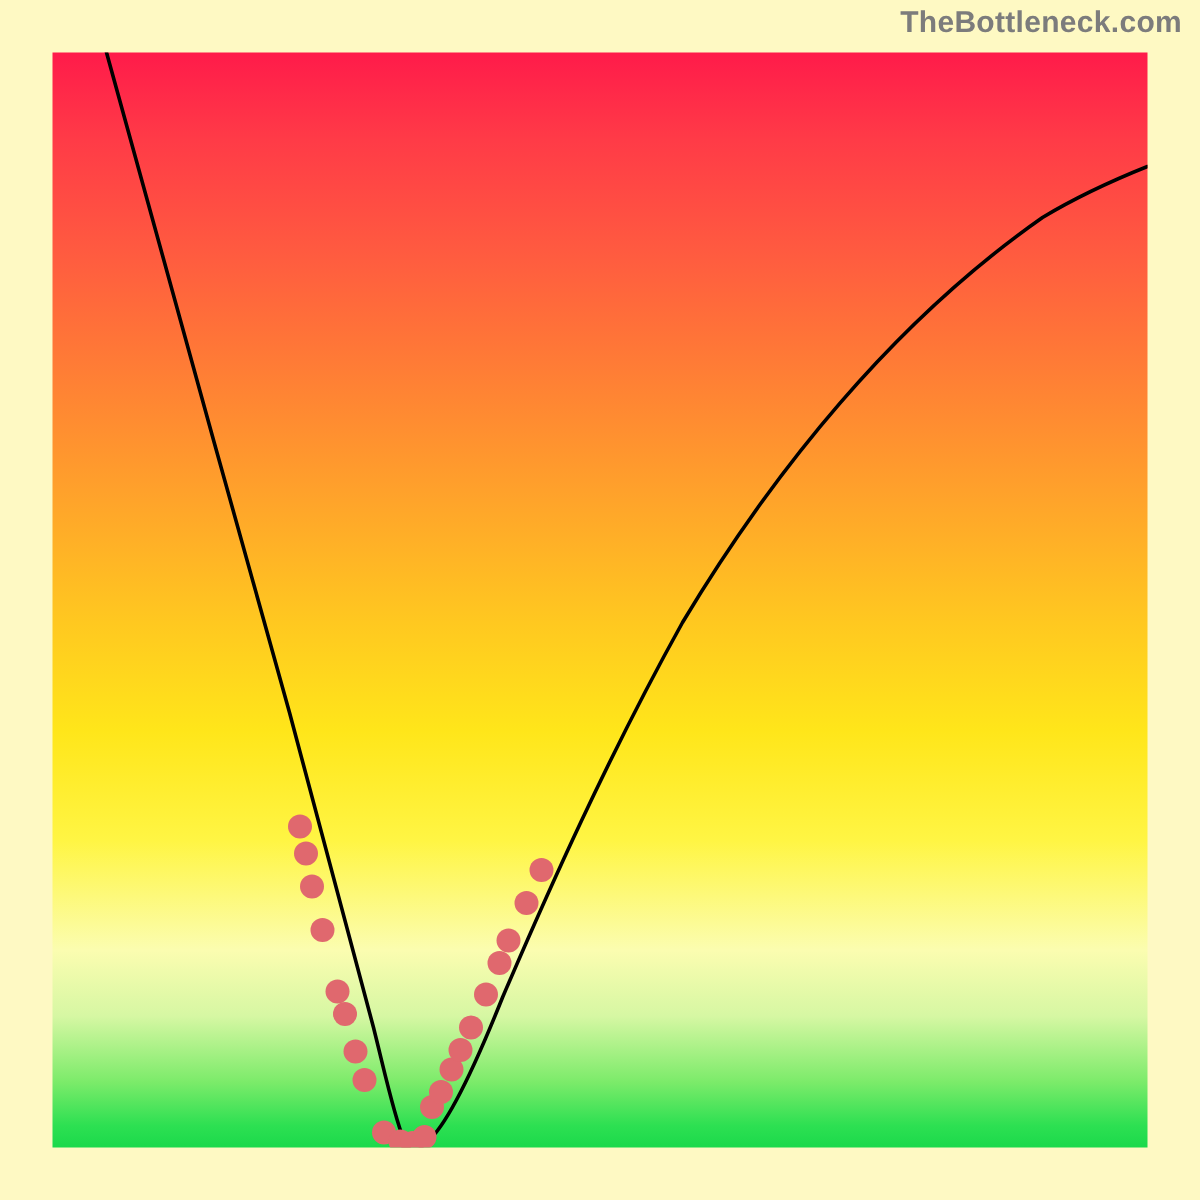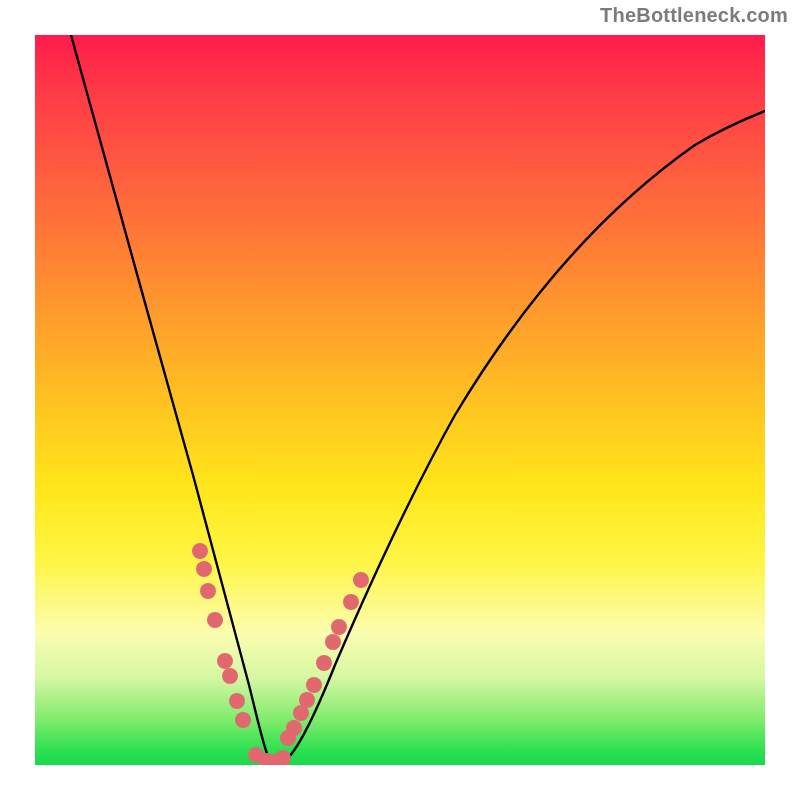--- a/index.html
+++ b/index.html
@@ -6,21 +6,21 @@
     margin: 0;
     padding: 0;
     width: 800px;
     height: 800px;
     background: #000;
     overflow: hidden;
   }
   .outer {
     width: 800px;
     height: 800px;
-    background: #ffffff;
+    background: #fef9c3;
     position: relative;
   }
   .plot-area {
     position: absolute;
     left: 35px;
     top: 35px;
     width: 730px;
     height: 730px;
     
     background: linear-gradient(to bottom,

